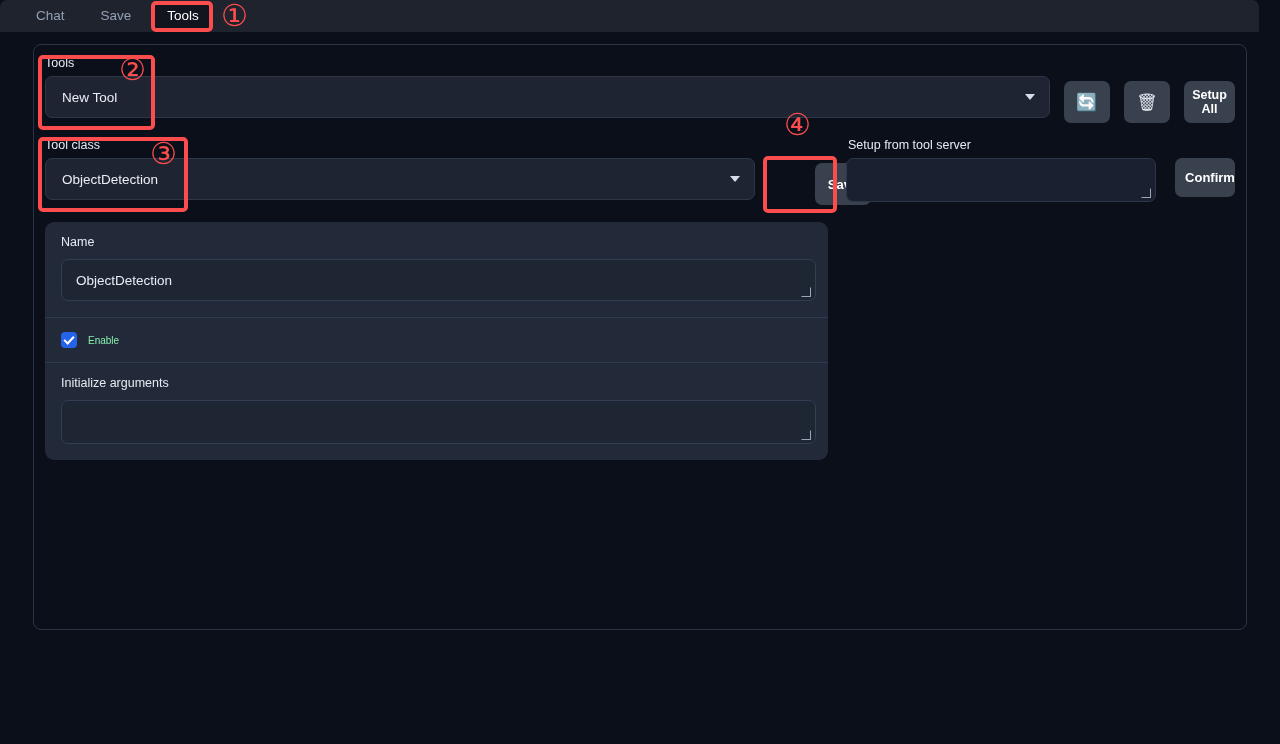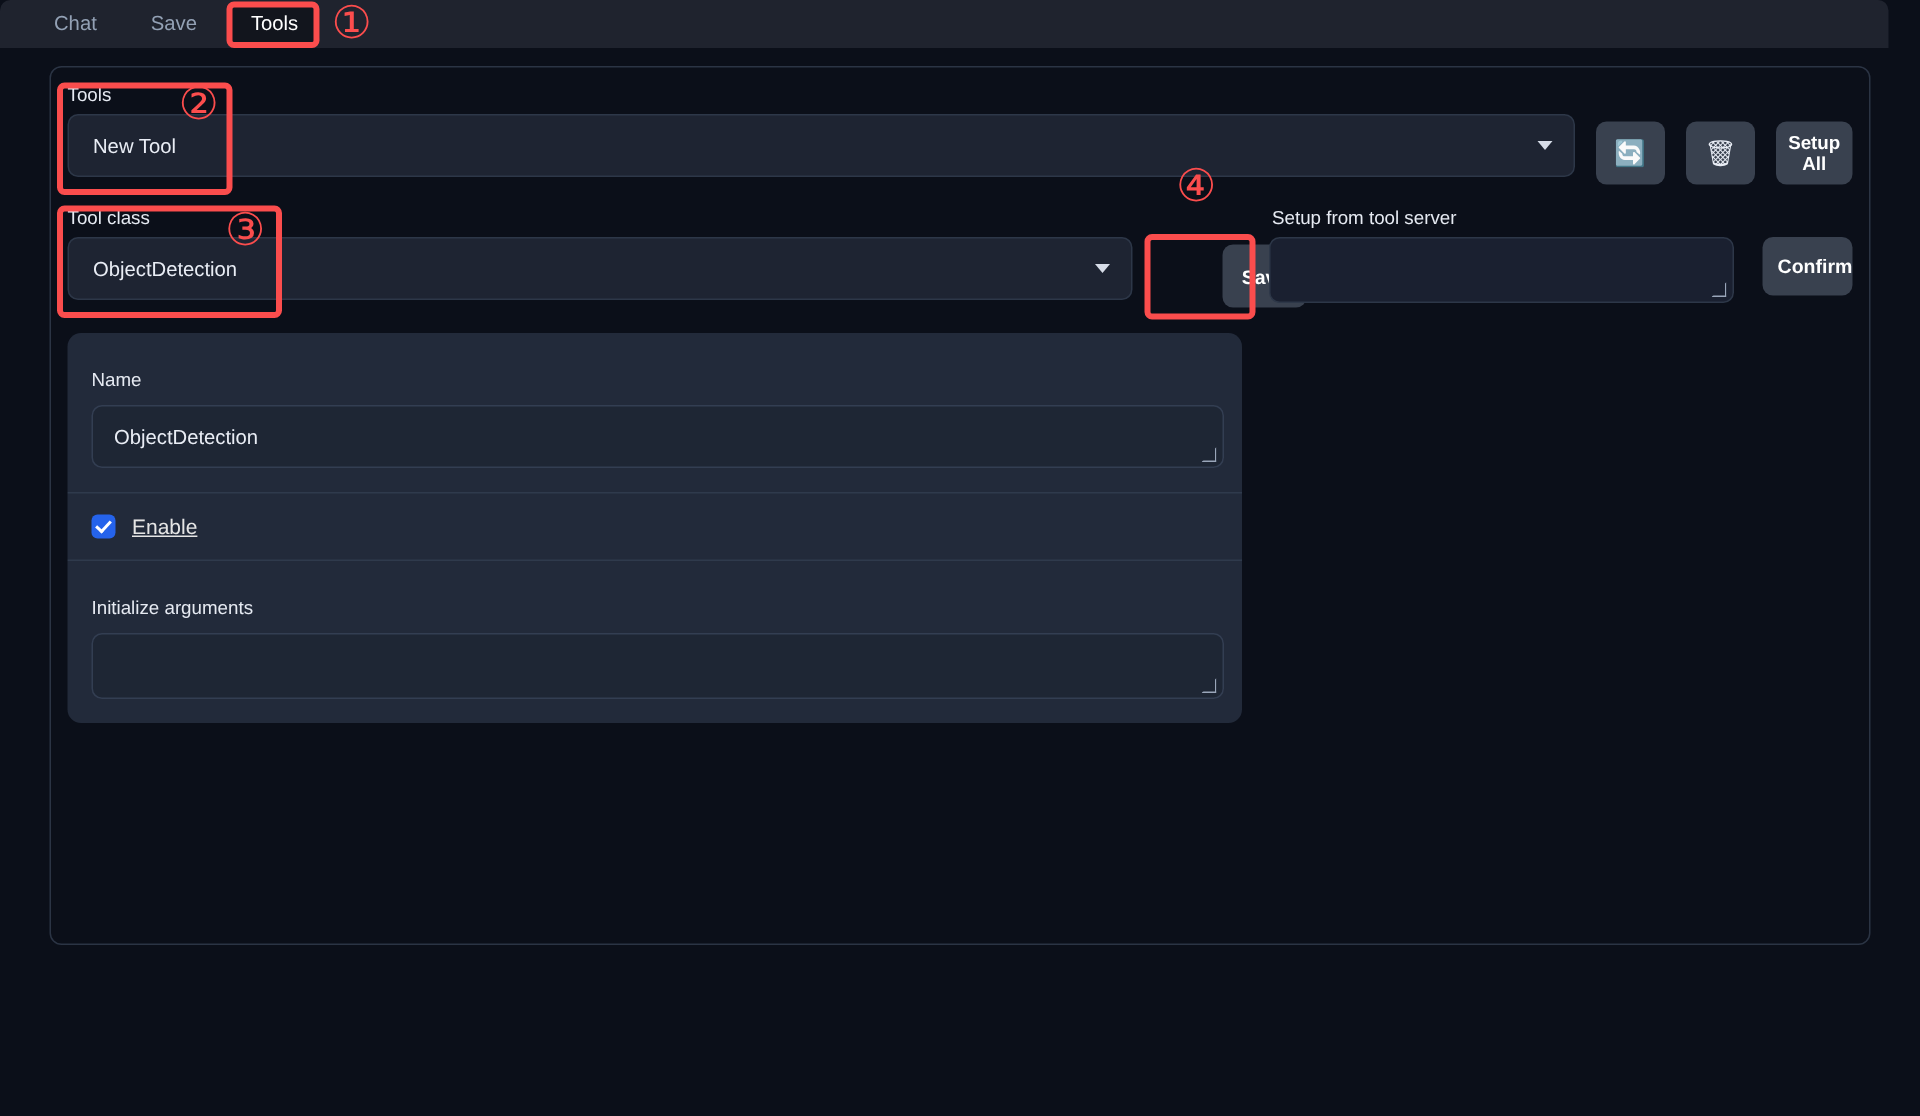--- a/index.html
+++ b/index.html
@@ -221,21 +221,20 @@
     left: 45px; top: 222px;
     width: 783px;
     background: #222a3a;
     border-radius: 9px;
     overflow: hidden;
   }
   .form-section {
     padding: 13px 16px 16px 16px;
     border-bottom: 1px solid #2f3purple;
     border-bottom: 1px solid #2f3a4c;
-    margin-top: 11px;
   }
   .form-section:last-child { border-bottom: none; }
   .form-section .lbl {
     font-size: 12.5px;
     color: #e6eaf2;
     line-height: 15px;
     margin-bottom: 9px;
   }
   .text-area {
     position: relative;
@@ -271,23 +270,22 @@
   .checkbox::after {
     content: "";
     position: absolute;
     left: 5px; top: 2px;
     width: 4px; height: 8px;
     border: solid #ffffff;
     border-width: 0 2px 2px 0;
     transform: rotate(43deg);
   }
   .enable-label {
-    font-size: 14px;
-    color: #e5e5e5;
-    text-decoration: underline;
+    font-size: 10px;
+    color: #86efac;
   }
 
   .device-select {
     position: relative;
     width: 755px;
     height: 42px;
     background: #1e2634;
     border: 1px solid #333e52;
     border-radius: 7px;
     display: flex;

